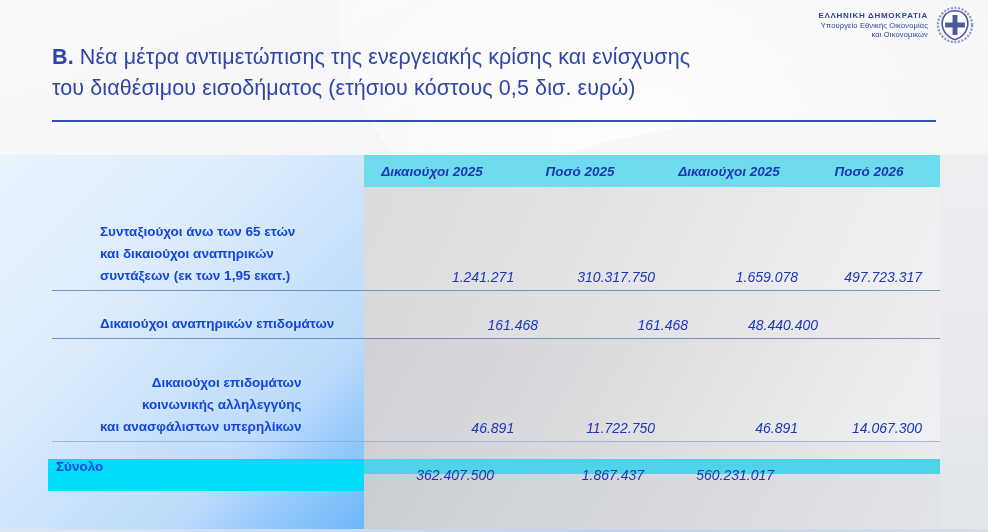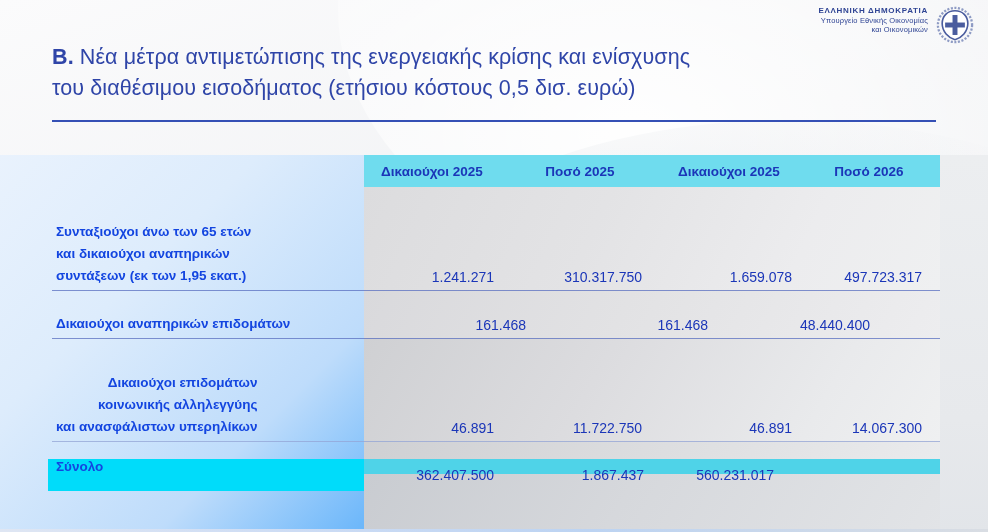--- a/index.html
+++ b/index.html
@@ -43,21 +43,21 @@
     left: 180px; bottom: -210px;
     background: radial-gradient(ellipse at 50% 30%, rgba(171,180,192,0.45) 0%, rgba(171,180,192,0.0) 62%);
   }
 
   
   .logo-block {
     position: absolute;
     top: 6px;
     right: 14px;
     display: flex;
-    align-items: flex-start;
+    align-items: center;
     gap: 8px;
   }
   .logo-text {
     text-align: right;
     color: #2f4494;
     line-height: 1.25;
   }
   .logo-line1 {
     font-size: 8px;
     font-weight: bold;
@@ -132,20 +132,21 @@
   .cell-label .lbl-inner { padding-bottom: 3px; }
   .cell-val {
     box-sizing: border-box;
     display: flex;
     align-items: flex-end;
     justify-content: flex-end;
     color: #1b36b8;
     font-size: 14px;
     font-weight: 400;
     padding: 0 18px 5px 6px;
+    font-style: italic;
   }
   .c1 { width: 148px; }
   .c2 { width: 148px; }
   .c3 { width: 150px; }
   .c4 { width: 130px; }
 
   
   .row-head { height: 32px; }
   .row-head .cell-label {
     background: transparent;
@@ -162,23 +163,23 @@
     position: relative;
     color: #1b36b8;
     font-weight: bold;
     font-size: 13.5px;
     align-items: center;
     padding-bottom: 0;
     justify-content: center;
   }
 
   
-  .row-data { position: relative; }
+  .row-data { position: relative; padding-left: 44px; }
   .row-r1 { height: 103px; }
-  .row-r2 { height: 48px; gap: 32px; }
+  .row-r2 { height: 48px; }
   .row-r3 { height: 103px; text-align: right; }
   .row-total { height: 32px; }
 
   .row-data .grey-band {
     position: absolute;
     left: 364px;
     top: 0;
     right: 0;
     bottom: 0;
     background: linear-gradient(115deg, #dcdcde 0%, #e3e3e5 40%, #ececee 75%, #eff0f1 100%);

